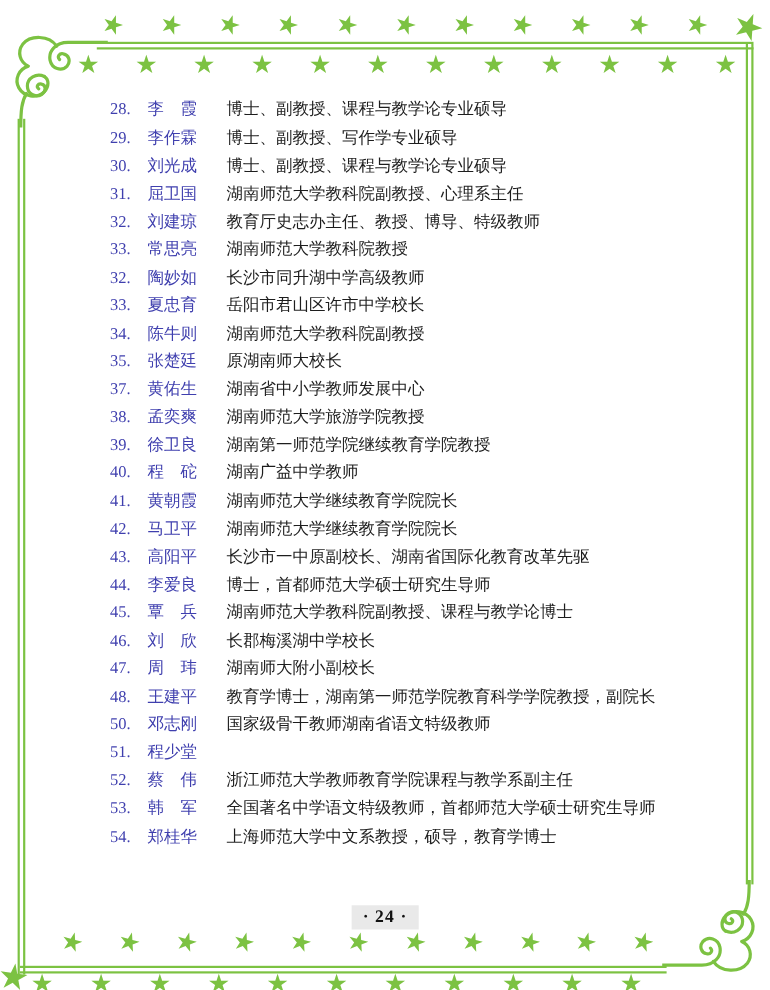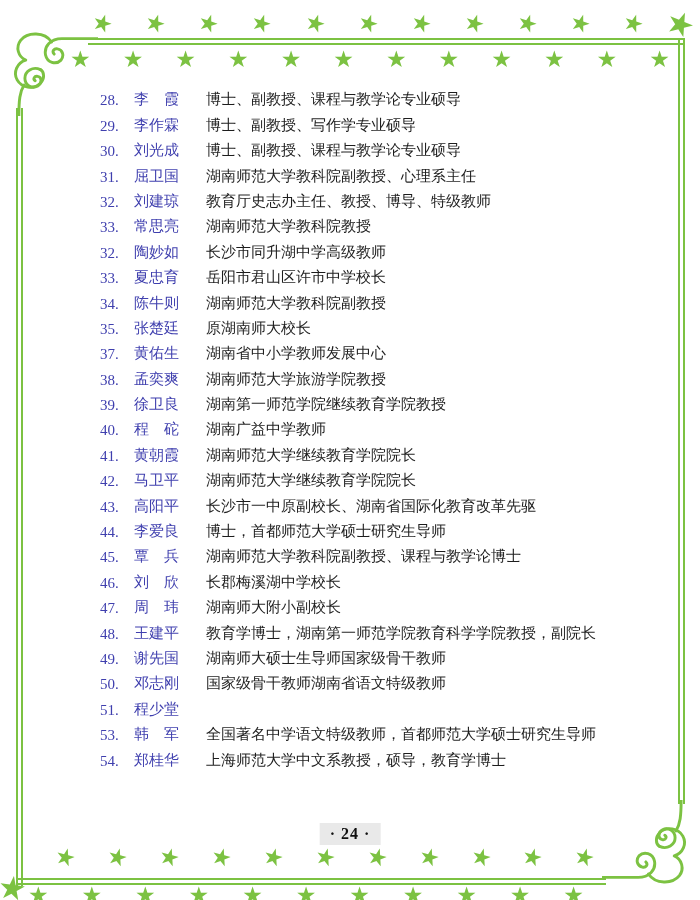--- a/index.html
+++ b/index.html
@@ -201,37 +201,37 @@
       <span class="name">周　玮</span>
       <span class="desc">湖南师大附小副校长</span>
     </div>
 
     <div class="row">
       <span class="num">48.</span>
       <span class="name">王建平</span>
       <span class="desc">教育学博士，湖南第一师范学院教育科学学院教授，副院长</span>
     </div>
 
-    <div class="row">
-      <span class="num">49.</span>
-      <span class="name">谢先国</span>
-      <span class="desc">湖南师大硕士生导师国家级骨干教师</span>
-    </div>
 
     <div class="row">
       <span class="num">50.</span>
       <span class="name">邓志刚</span>
       <span class="desc">国家级骨干教师湖南省语文特级教师</span>
     </div>
 
     <div class="row">
       <span class="num">51.</span>
       <span class="name">程少堂</span>
     </div>
 
+    <div class="row">
+      <span class="num">52.</span>
+      <span class="name">蔡　伟</span>
+      <span class="desc">浙江师范大学教师教育学院课程与教学系副主任</span>
+    </div>
 
     <div class="row">
       <span class="num">53.</span>
       <span class="name">韩　军</span>
       <span class="desc">全国著名中学语文特级教师，首都师范大学硕士研究生导师</span>
     </div>
 
     <div class="row">
       <span class="num">54.</span>
       <span class="name">郑桂华</span>

